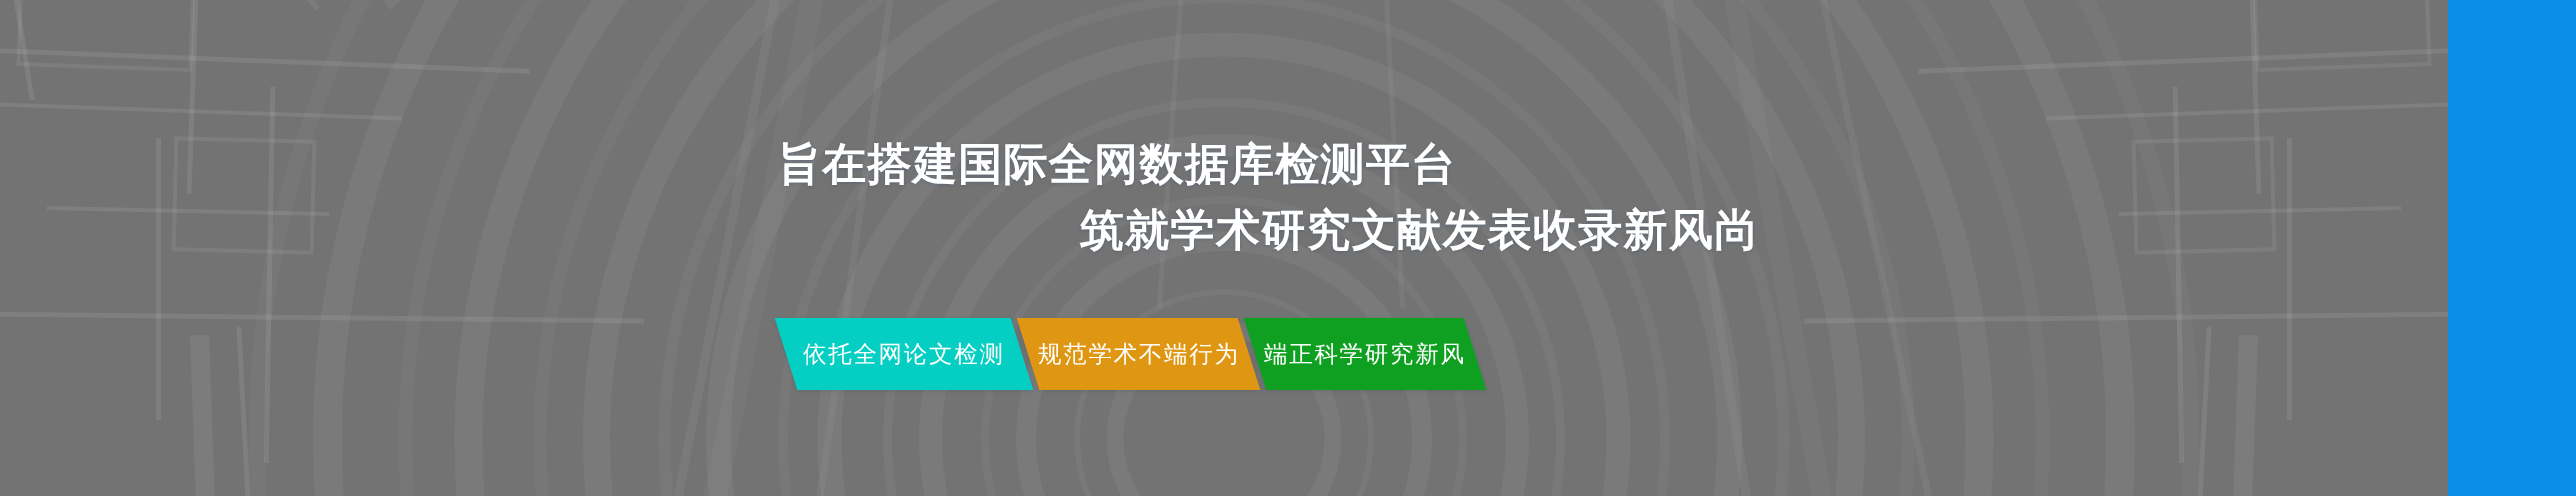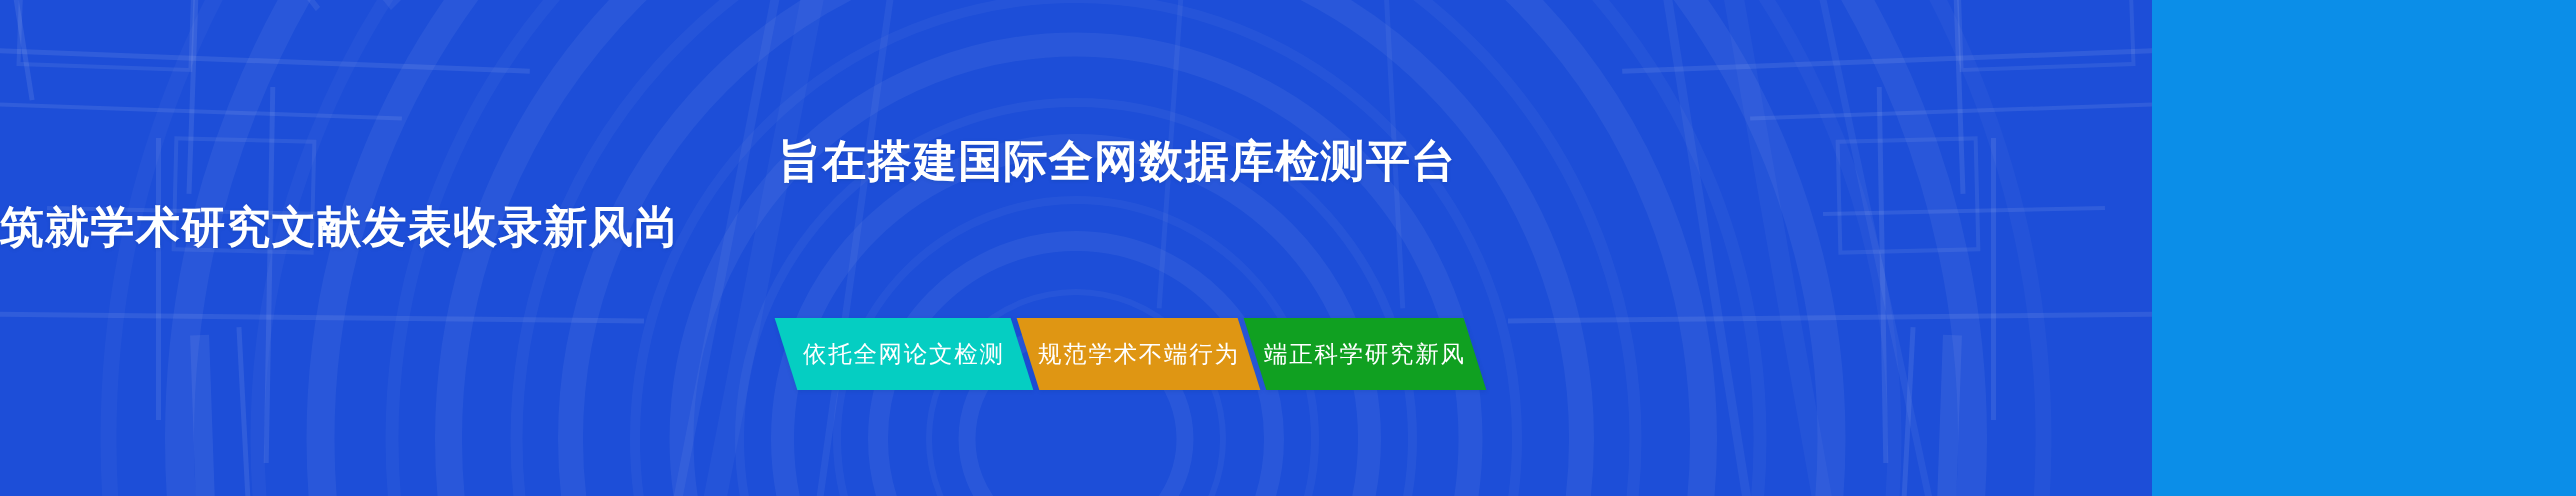--- a/index.html
+++ b/index.html
@@ -2,25 +2,25 @@
 <html style="font-size:10.7px"><head>
 <meta charset="utf-8">
 <style>
   html, body {
     margin: 0;
     padding: 0;
     background: #0b8ee8;
   }
   #banner {
     position: relative;
-    width: 2152px;
+    width: 2448px;
     height: 496px;
     overflow: hidden;
-    background: #1d4ed8;
-    font-family: Liberation Mono, monospace;
+    background: #737373;
+    font-family: Liberation Sans, sans-serif;
   }
 
   
   .bg-layer {
     position: absolute;
     inset: 0;
     width: 100%;
     height: 100%;
     pointer-events: none;
   }
@@ -78,21 +78,21 @@
   .headline-line {
     color: #ffffff;
     font-size: 44px;
     line-height: 66px;
     font-weight: 700;
     letter-spacing: 1.3px;
     white-space: nowrap;
     text-shadow: 0 1.3px 3.4px rgba(0,60,120,0.22);
   }
   .line-1 { padding-left: 777px; }
-  .line-2 { }
+  .line-2 { padding-left: 1080px; }
 
   
   .tags {
     position: absolute;
     left: 786px;
     top: 318px;
     height: 72px;
     display: flex;
     z-index: 6;
   }

